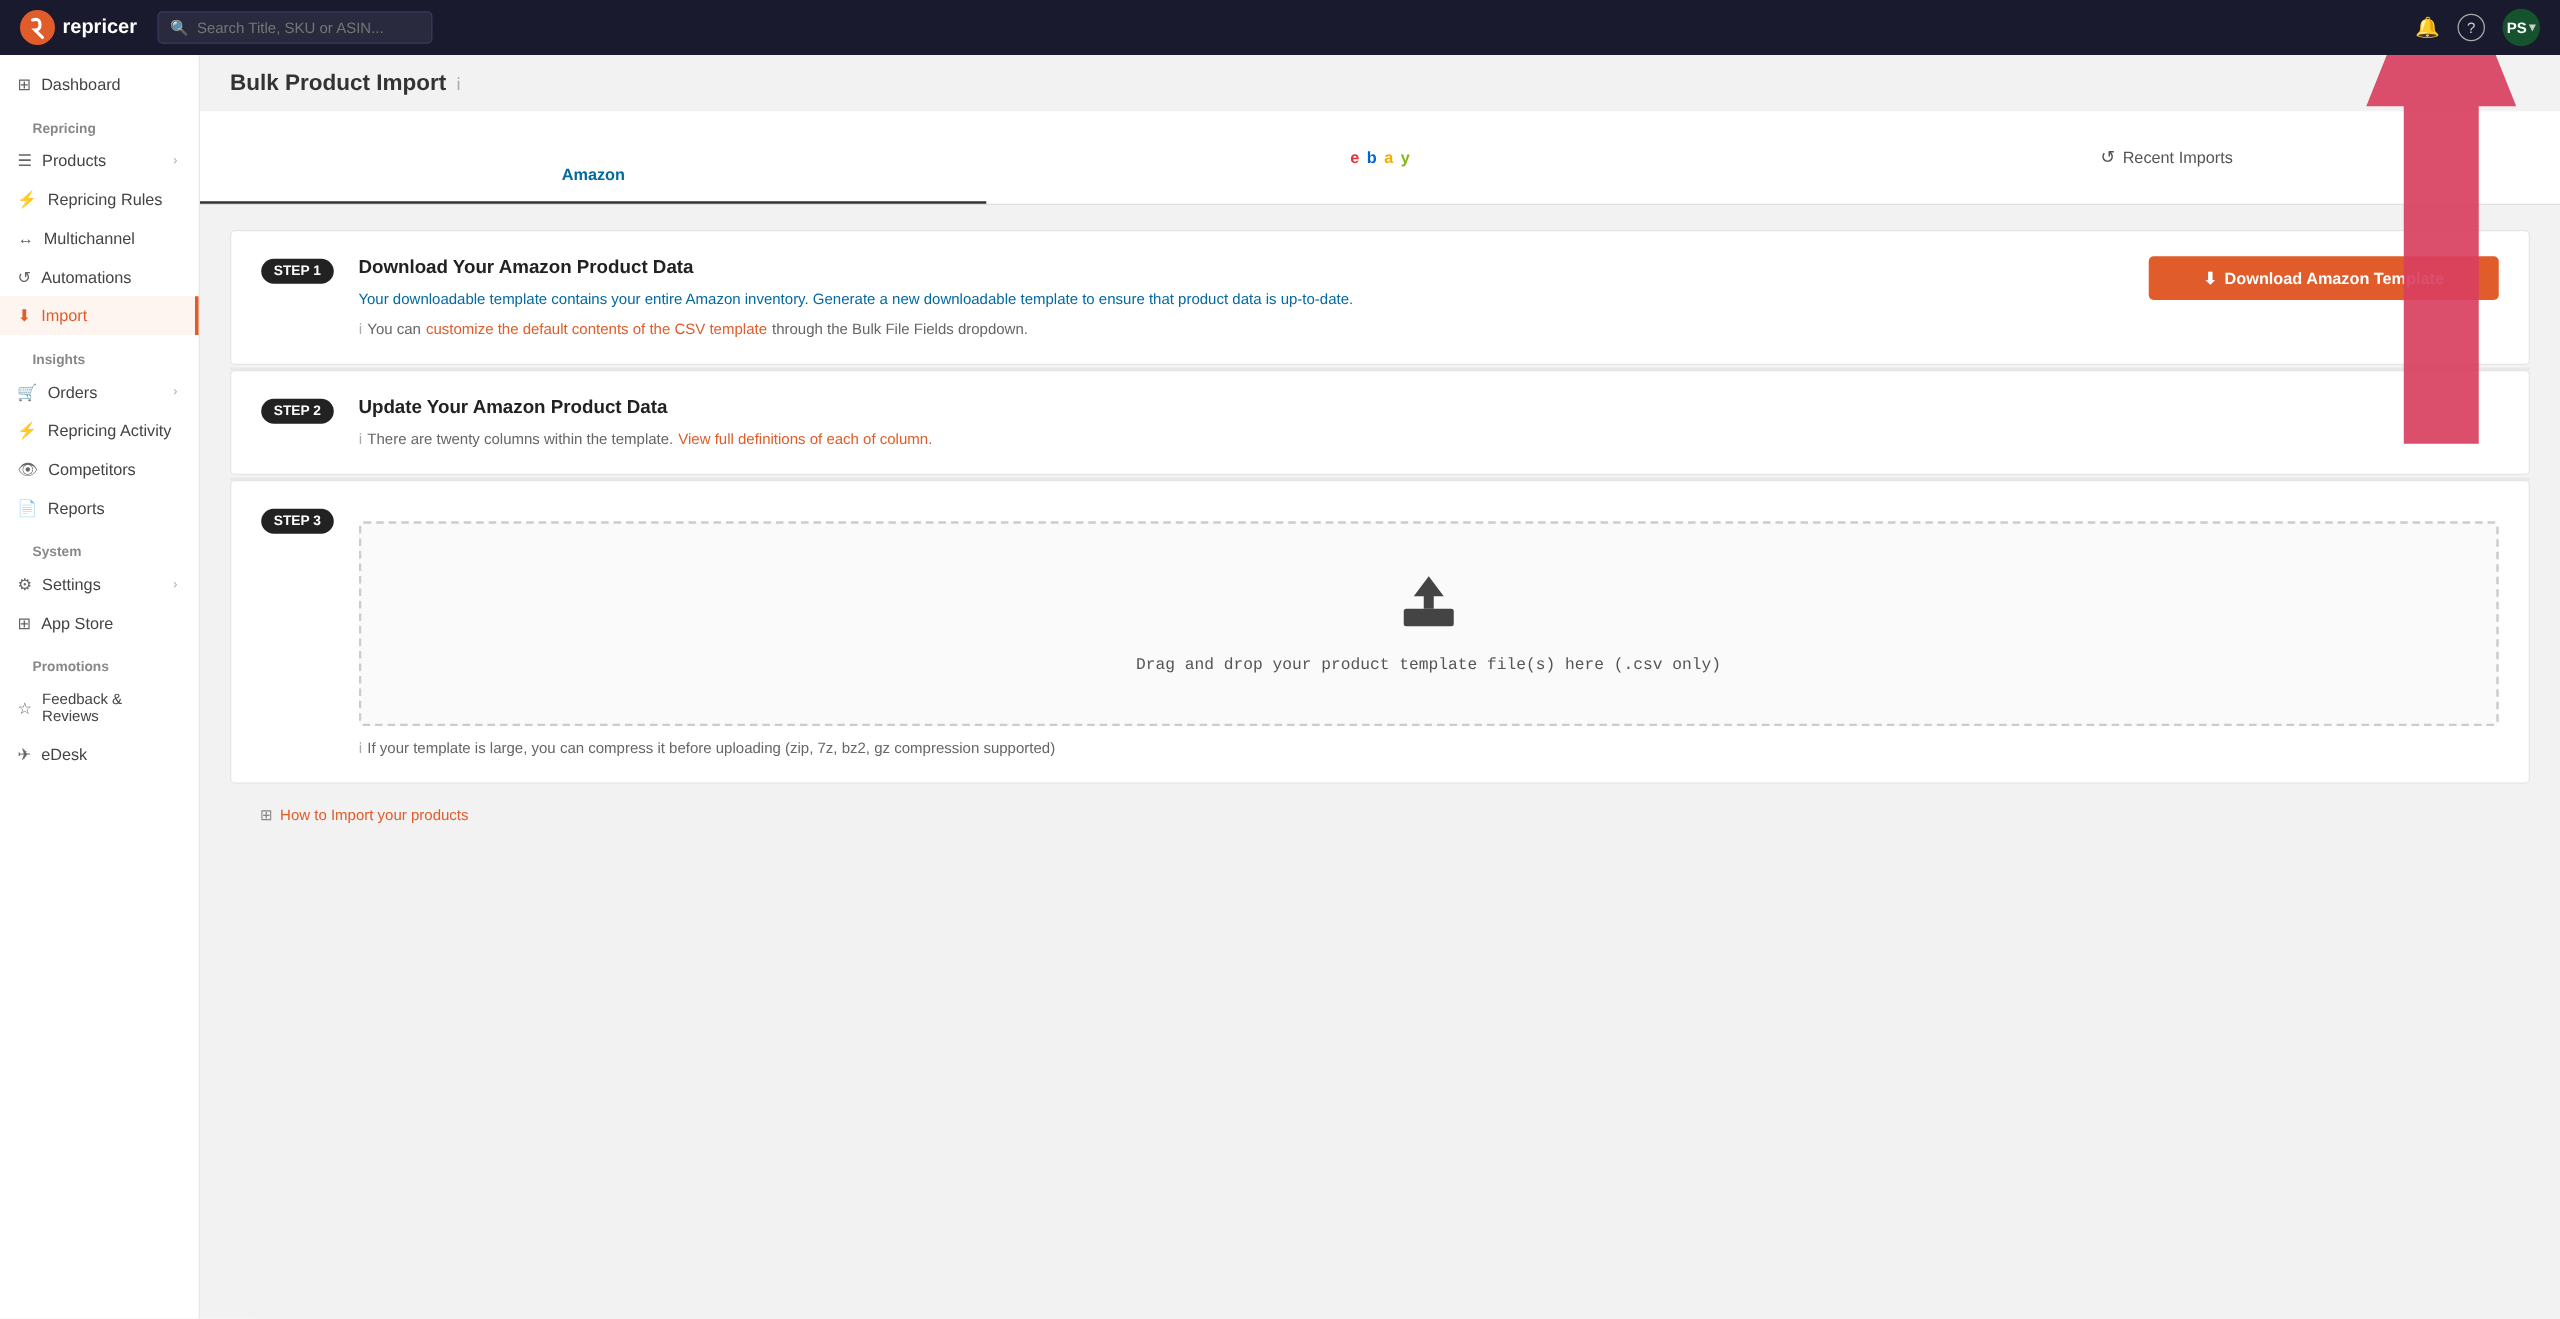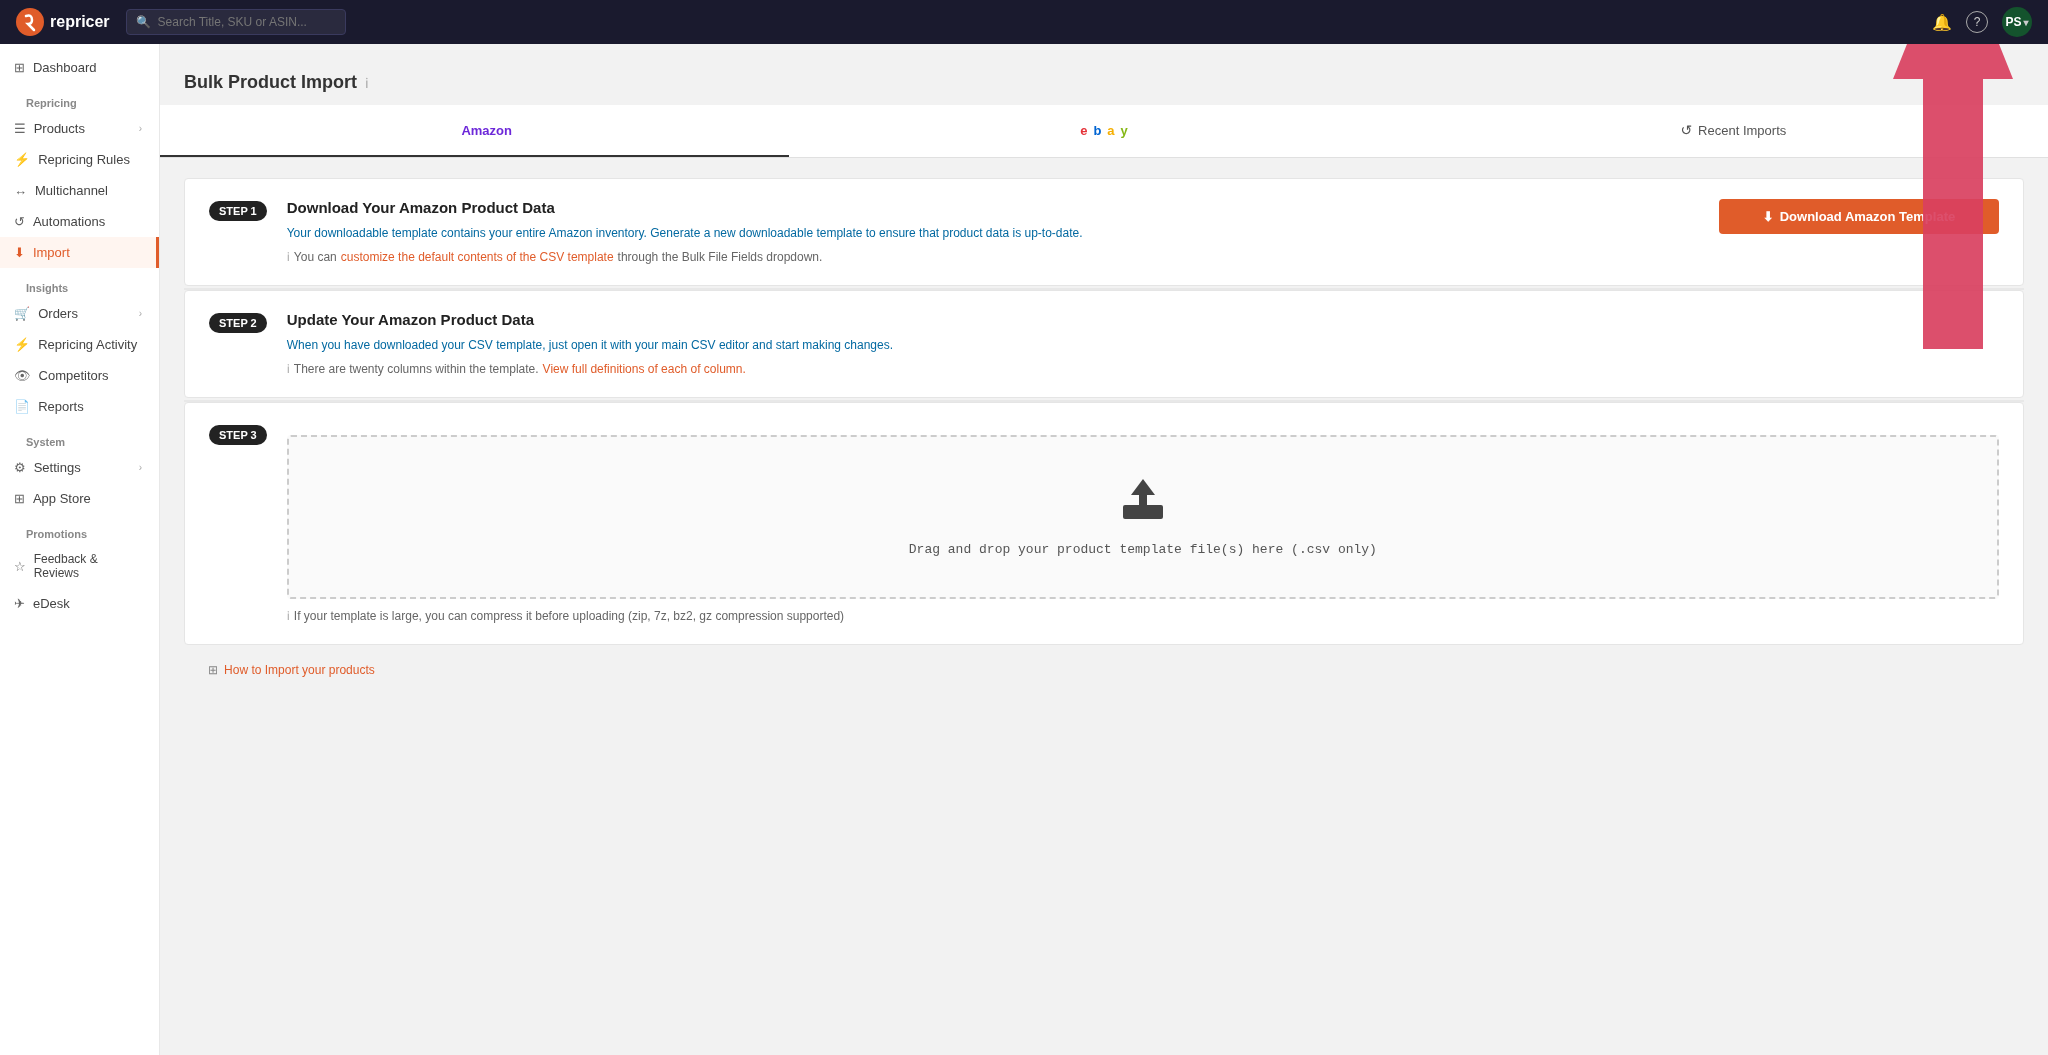--- a/index.html
+++ b/index.html
@@ -120,21 +120,21 @@
     
     .main-content {
       flex: 1;
       overflow-y: auto;
       padding: 0;
       background: #f2f2f2;
     }
 
     .page-header {
       background: #f2f2f2;
-      padding: 28px 24px 12px;
+      padding: 12px 24px 12px;
       display: flex;
       align-items: center;
       gap: 8px;
     }
     .page-title {
       font-size: 18px;
       font-weight: 600;
       color: #333;
     }
     .info-icon {
@@ -157,23 +157,24 @@
       font-size: 13px;
       color: #555;
       cursor: pointer;
       border-bottom: 2px solid transparent;
       display: flex;
       align-items: center;
       justify-content: center;
       gap: 6px;
     }
     .tab.active {
-      color: #6d28d9;
+      color: #0369a1;
       font-weight: 600;
       border-bottom: 2px solid #333;
+      flex-direction: column;
     }
     .tab-icon { font-size: 14px; }
 
     
     .content-area {
       padding: 20px 24px;
     }
 
     
     .step-card {
@@ -428,21 +429,20 @@
           </svg>
         </div>
       </div>
 
       <div style="height:2px; background:#e8e8e8; margin: 0;"></div>
 
       <div class="step-card">
         <span class="step-badge">STEP 2</span>
         <div class="step-content">
           <div class="step-title">Update Your Amazon Product Data</div>
-          <div class="step-desc">When you have downloaded your CSV template, just open it with your main CSV editor and start making changes.</div>
           <div class="step-hint">
             <span style="color:#aaa;">ℹ</span>
             <span>There are twenty columns within the template.</span>
             <a class="step-link">View full definitions of each of column.</a>
           </div>
         </div>
       </div>
 
       <div style="height:2px; background:#e8e8e8; margin: 0;"></div>
 

